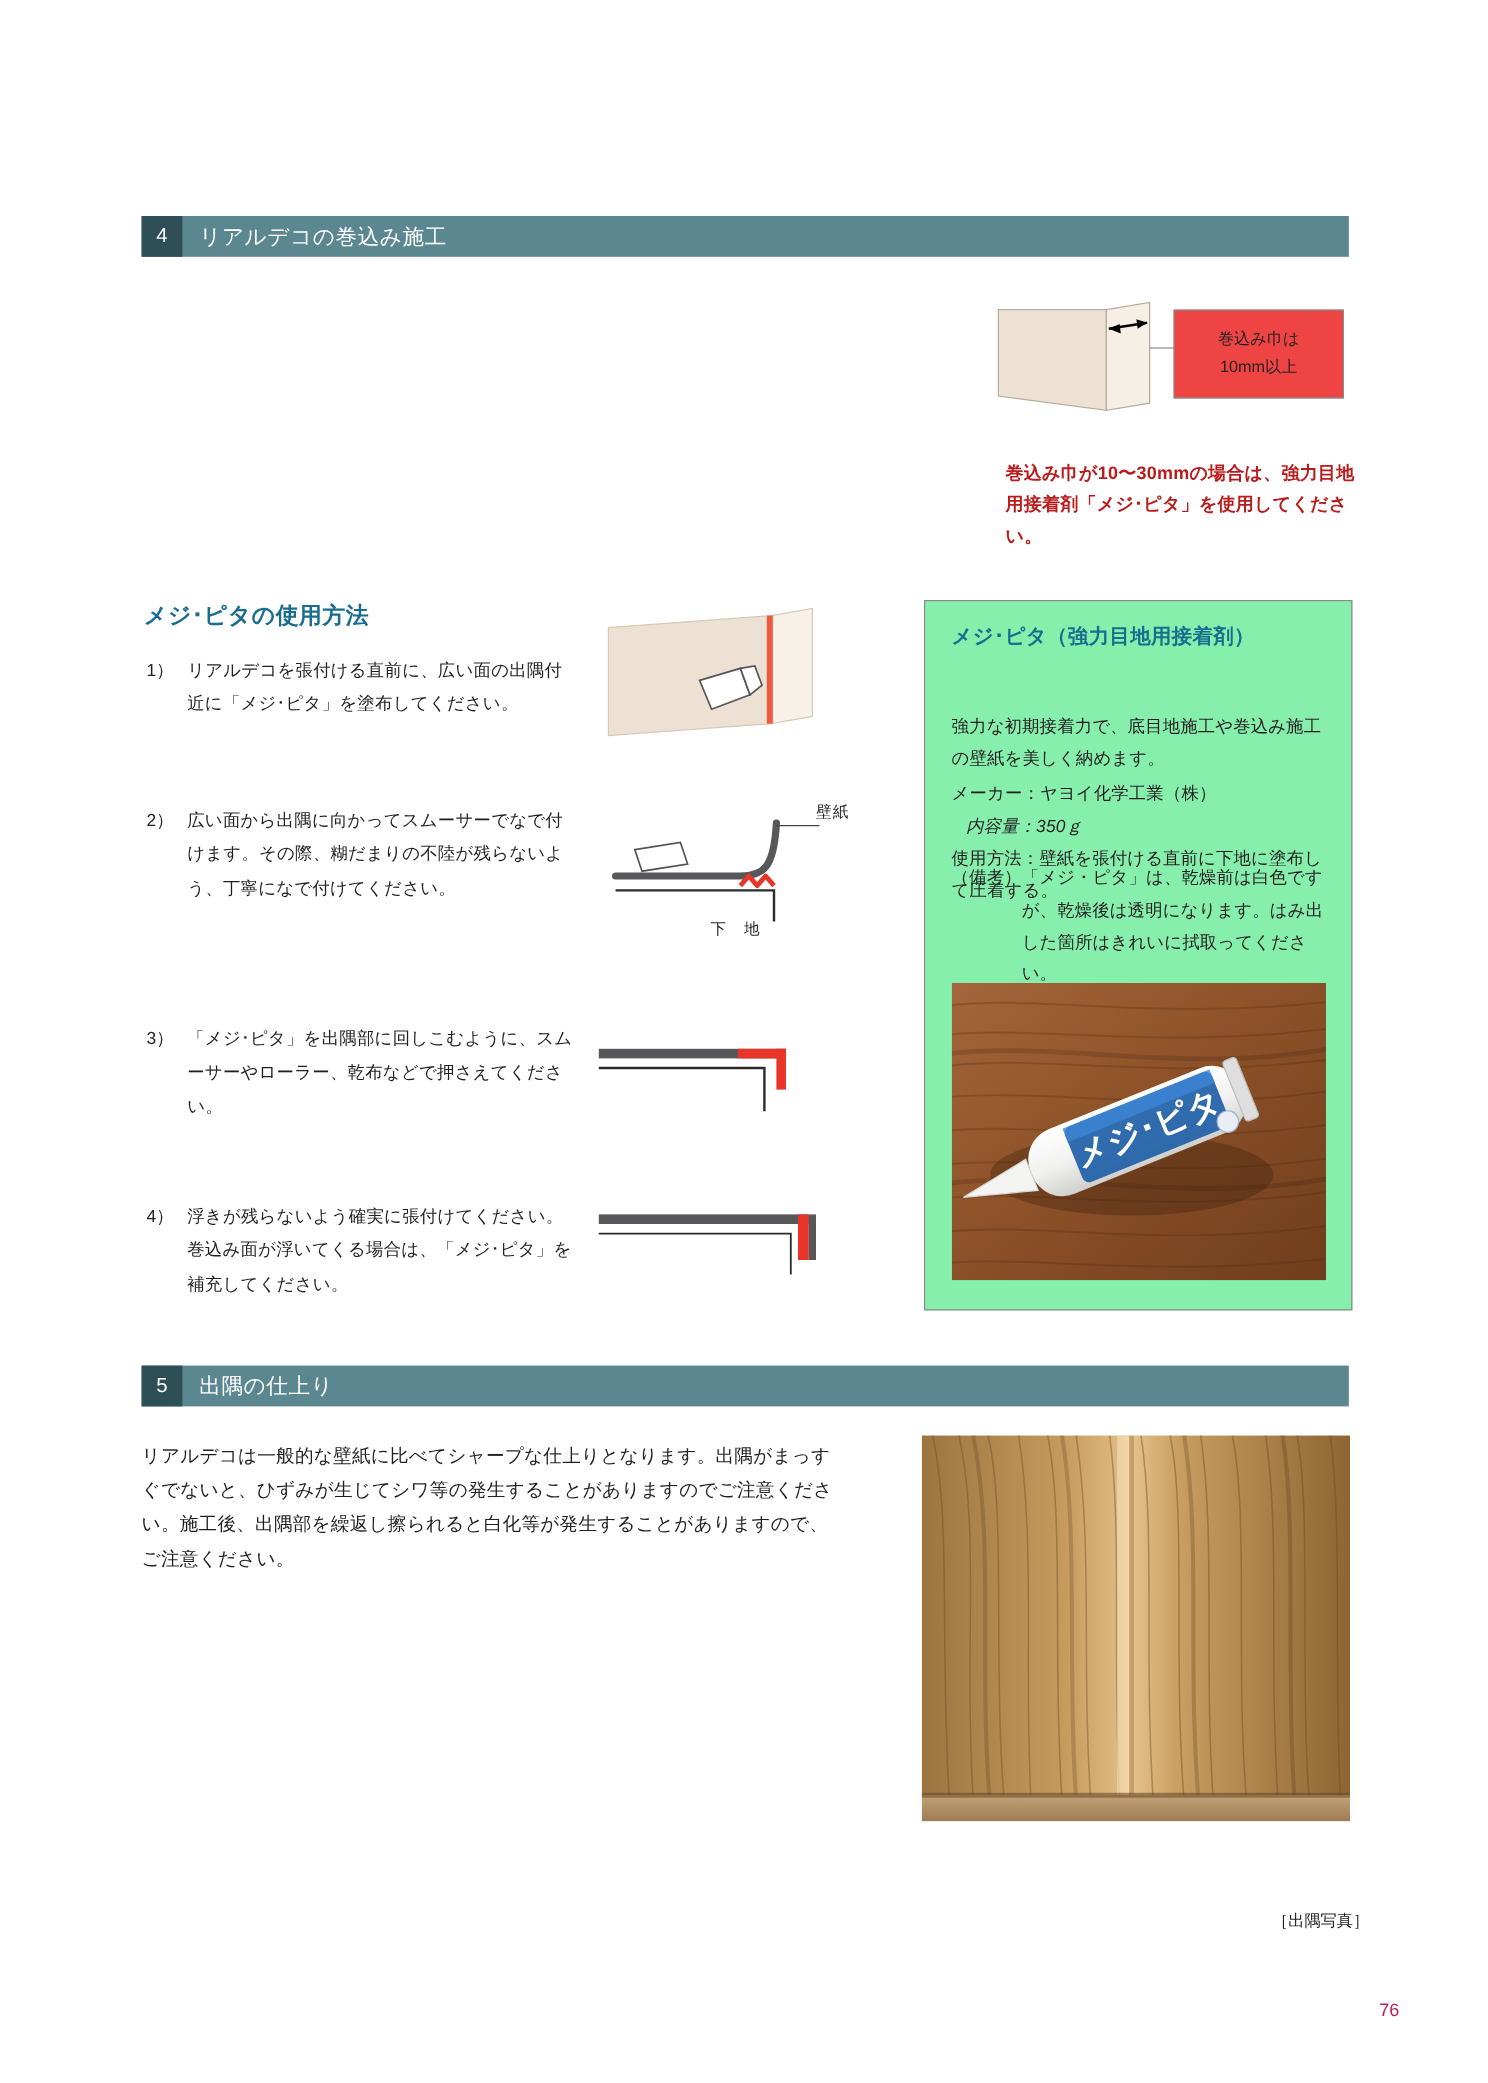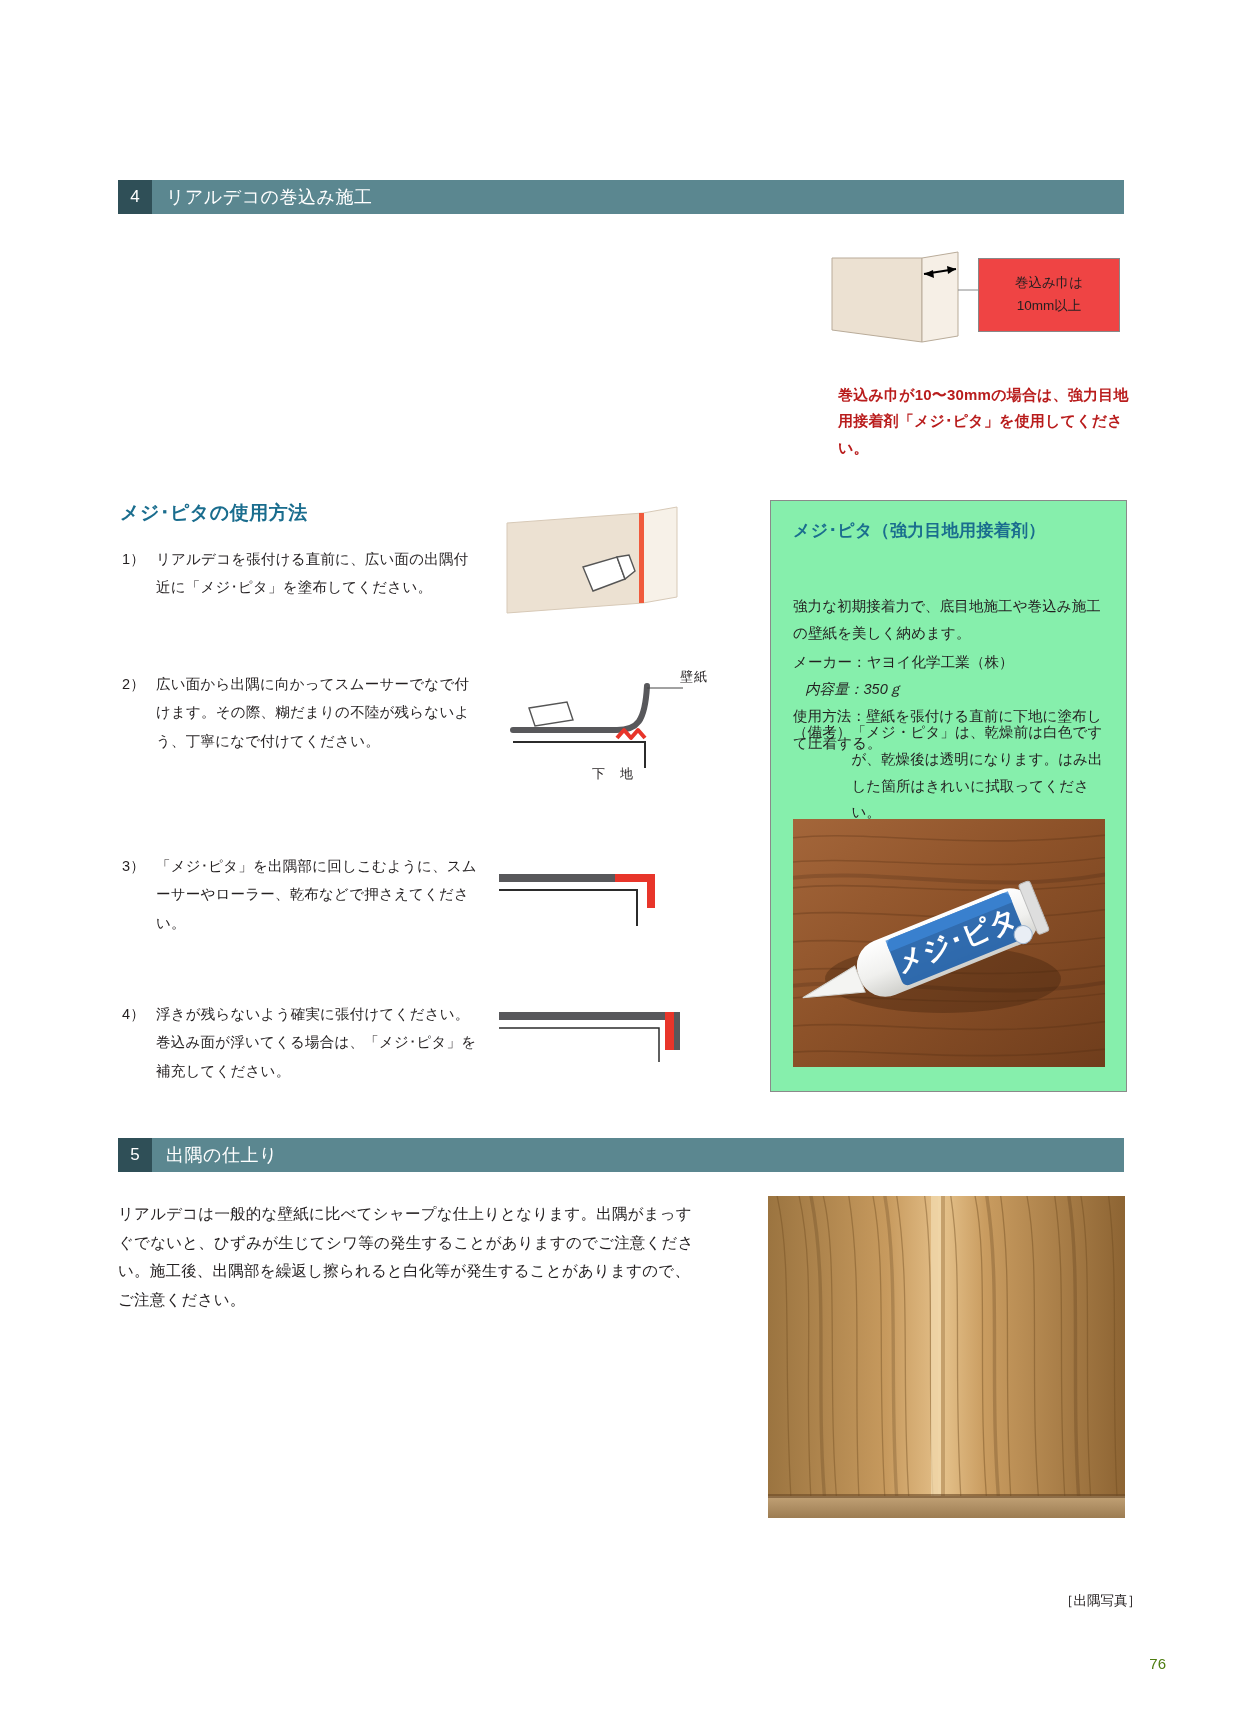--- a/index.html
+++ b/index.html
@@ -146,23 +146,23 @@
   }
   .photo-caption {
     position: absolute;
     font-size: 13.5px;
     color: #231f20;
   }
 
   .page-num {
     position: absolute;
     right: 74px;
-    bottom: 64px;
+    bottom: 52px;
     font-size: 15px;
-    color: #4d7c0f;
+    color: #be185d;
   }
 
   .fig-label {
     position: absolute;
     font-size: 13px;
     color: #231f20;
     letter-spacing: 1px;
   }
 </style>
 </head>

